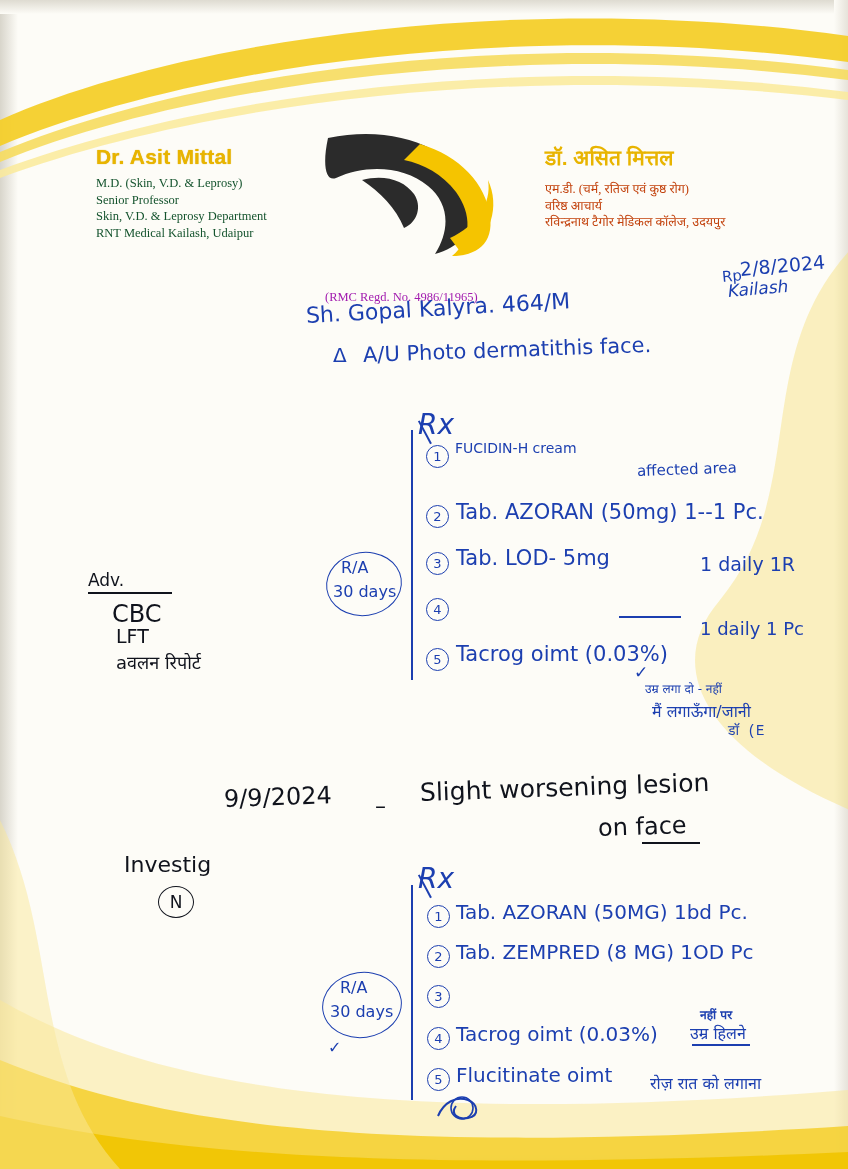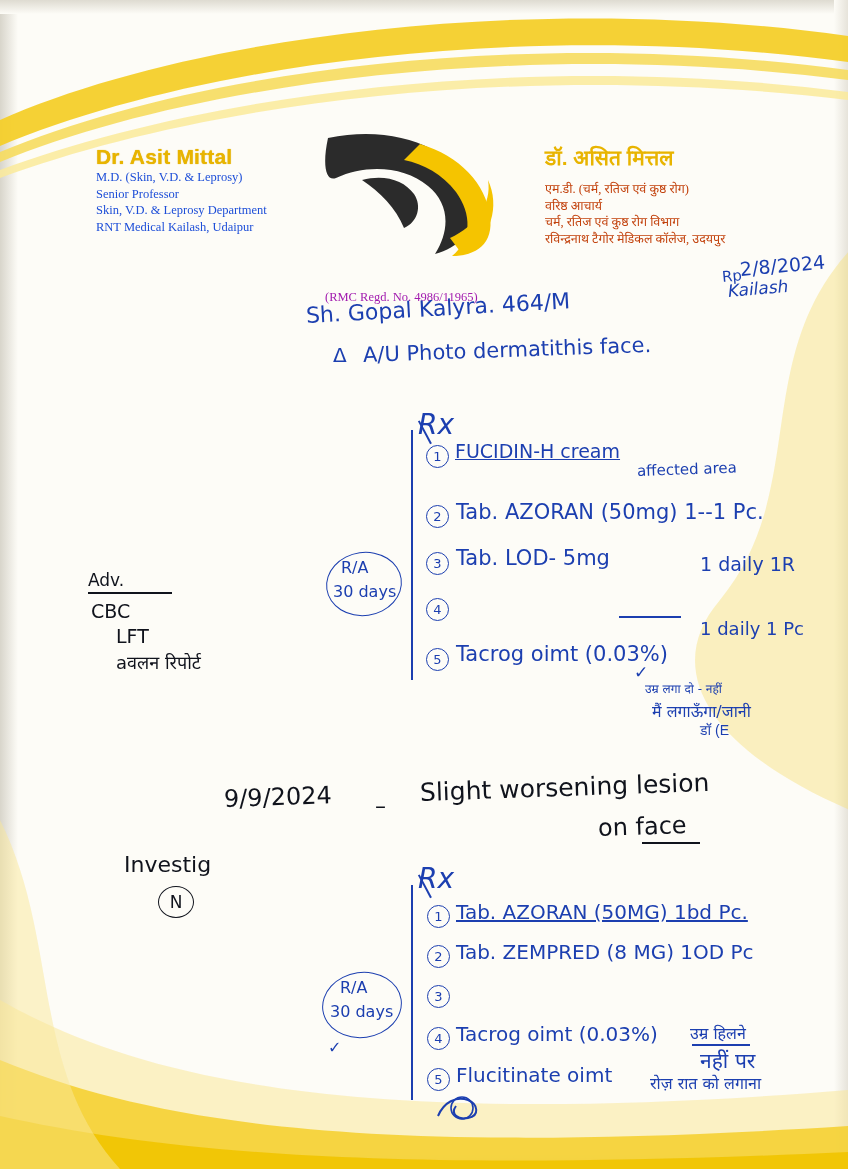--- a/index.html
+++ b/index.html
@@ -29,22 +29,22 @@
   .swoosh{position:absolute;pointer-events:none;}
 
   
   .header{position:absolute;left:0;top:125px;width:848px;height:160px;}
   .doc-name-en{
     position:absolute;left:96px;top:20px;
     font-family:"Liberation Sans", sans-serif;
     font-weight:bold;font-size:21px;color:#e8b400;letter-spacing:.2px;
     text-shadow:0 0 1px #d9a800;
   }
-  .cred-en{position:absolute;left:96px;top:44px;width:220px;
-    font-size:12.5px;line-height:16.5px;color:#1d4ed8;}
+  .cred-en{position:absolute;left:96px;top:50px;width:220px;
+    font-size:12.5px;line-height:16.5px;color:#14532d;}
   .doc-name-hi{
     position:absolute;left:545px;top:18px;
     font-family:"Liberation Sans", sans-serif;
     font-weight:bold;font-size:21px;color:#e8b400;
   }
   .cred-hi{position:absolute;left:545px;top:56px;width:260px;
     font-size:12.5px;line-height:16.5px;color:#c2410c;}
   .regd{
     position:absolute;left:325px;top:165px;
     font-size:12.5px;color:#a21caf;text-align:center;
@@ -121,21 +121,20 @@
       <div>M.D. (Skin, V.D. &amp; Leprosy)</div>
       <div>Senior Professor</div>
       <div>Skin, V.D. &amp; Leprosy Department</div>
       <div>RNT Medical Kailash, Udaipur</div>
     </div>
 
     <div class="doc-name-hi">डॉ. असित मित्तल</div>
     <div class="cred-hi">
       <div>एम.डी. (चर्म, रतिज एवं कुष्ठ रोग)</div>
       <div>वरिष्ठ आचार्य</div>
-      <div>चर्म, रतिज एवं कुष्ठ रोग विभाग</div>
       <div>रविन्द्रनाथ टैगोर मेडिकल कॉलेज, उदयपुर</div>
     </div>
 
     <div class="regd">(RMC Regd. No. 4986/11965)</div>
   </div>
 
   <div class="hw slant4" style="left:722px;top:268px;font-size:15px;">Rp</div>
   <div class="hw slant4" style="left:740px;top:258px;font-size:19px;">2/8/2024</div>
   <div class="hw slant4" style="left:728px;top:281px;font-size:17px;font-style:italic;">Kailash</div>
 
@@ -145,21 +144,21 @@
   <div class="hw slant2" style="left:363px;top:343px;font-size:21px;">A/U Photo dermatithis face.</div>
 
   <div class="hw" style="left:418px;top:408px;font-size:28px;font-style:italic;">Rx</div>
   <div class="uline" style="left:419px;top:420px;width:26px;transform:rotate(62deg);transform-origin:left center;"></div>
 
   <div class="vrule" style="left:411px;top:430px;height:250px;"></div>
 
   <div class="circ" style="left:426px;top:445px;width:21px;height:21px;font-size:13px;">
     <span>1</span>
   </div>
-  <div class="hw" style="left:455px;top:440px;font-size:19px;text-decoration:underline;">FUCIDIN-H cream</div>
+  <div class="hw" style="left:455px;top:440px;font-size:14px;">FUCIDIN-H cream</div>
   <div class="hw slant2" style="left:637px;top:462px;font-size:15px;">affected area</div>
 
   <div class="circ" style="left:426px;top:505px;width:21px;height:21px;font-size:13px;">
     <span>2</span>
   </div>
   <div class="hw" style="left:456px;top:500px;font-size:21px;">Tab. AZORAN (50mg)  1--1 Pc.</div>
 
   <div class="circ" style="left:426px;top:552px;width:21px;height:21px;font-size:13px;">
     <span>3</span>
   </div>
@@ -173,29 +172,29 @@
   <div class="hw" style="left:700px;top:618px;font-size:18px;">1 daily 1 Pc</div>
 
   <div class="circ" style="left:426px;top:648px;width:21px;height:21px;font-size:13px;">
     <span>5</span>
   </div>
   <div class="hw" style="left:456px;top:642px;font-size:21px;">Tacrog oimt (0.03%)</div>
   <div class="hw" style="left:634px;top:662px;font-size:17px;">✓</div>
 
   <div class="hw" style="left:645px;top:680px;font-size:12px;font-family:'DejaVu Sans',sans-serif;">उम्र लगा दो - नहीं</div>
   <div class="hw" style="left:652px;top:700px;font-size:16px;font-family:'DejaVu Sans',sans-serif;">मैं लगाऊँगा/जानी</div>
-  <div class="hw" style="left:700px;top:720px;font-size:14px;font-family:Liberation Sans, sans-serif;">डाॅ (E</div>
+  <div class="hw" style="left:728px;top:720px;font-size:14px;font-family:Liberation Mono, monospace;">डाॅ (E</div>
 
   <div class="ellipse" style="left:326px;top:552px;width:74px;height:62px;transform:rotate(-8deg);"></div>
   <div class="hw" style="left:341px;top:558px;font-size:16px;">R/A</div>
   <div class="hw" style="left:333px;top:582px;font-size:16px;">30 days</div>
 
   <div class="hw blk" style="left:88px;top:570px;font-size:17px;">Adv.</div>
   <div class="uline blk" style="left:88px;top:592px;width:84px;"></div>
-  <div class="hw blk" style="left:91px;top:600px;font-size:19px;">CBC</div>
+  <div class="hw blk" style="left:112px;top:600px;font-size:24px;">CBC</div>
   <div class="hw blk" style="left:116px;top:625px;font-size:19px;">LFT</div>
   <div class="hw blk" style="left:116px;top:650px;font-size:18px;font-family:'DejaVu Sans',sans-serif;">aवलन रिपोर्ट</div>
 
   <div class="hw blk slant2" style="left:224px;top:785px;font-size:24px;">9/9/2024</div>
   <div class="hw blk" style="left:375px;top:793px;font-size:22px;">–</div>
   <div class="hw blk slant2" style="left:420px;top:778px;font-size:25px;">Slight worsening lesion</div>
   <div class="hw blk slant2" style="left:598px;top:814px;font-size:24px;">on face</div>
   <div class="uline blk" style="left:642px;top:842px;width:58px;"></div>
 
   <div class="hw blk" style="left:124px;top:852px;font-size:22px;">Investig</div>
@@ -204,21 +203,21 @@
   </div>
 
   <div class="hw" style="left:418px;top:862px;font-size:28px;font-style:italic;">Rx</div>
   <div class="uline" style="left:419px;top:874px;width:26px;transform:rotate(62deg);transform-origin:left center;"></div>
 
   <div class="vrule" style="left:411px;top:885px;height:215px;"></div>
 
   <div class="circ" style="left:427px;top:905px;width:21px;height:21px;font-size:13px;">
     <span>1</span>
   </div>
-  <div class="hw" style="left:456px;top:900px;font-size:20px;text-decoration:underline;">Tab. AZORAN (50MG) 1bd Pc.</div>
+  <div class="hw" style="left:456px;top:900px;font-size:20px;">Tab. AZORAN (50MG) 1bd Pc.</div>
 
   <div class="circ" style="left:427px;top:945px;width:21px;height:21px;font-size:13px;">
     <span>2</span>
   </div>
   <div class="hw" style="left:456px;top:940px;font-size:20px;">Tab.  ZEMPRED (8 MG) 1OD Pc</div>
 
   <div class="circ" style="left:427px;top:985px;width:21px;height:21px;font-size:13px;">
     <span>3</span>
   </div>
 
@@ -226,21 +225,21 @@
     <span>4</span>
   </div>
   <div class="hw" style="left:456px;top:1022px;font-size:20px;">Tacrog oimt (0.03%)</div>
 
   <div class="circ" style="left:427px;top:1068px;width:21px;height:21px;font-size:13px;">
     <span>5</span>
   </div>
   <div class="hw" style="left:456px;top:1063px;font-size:20px;">Flucitinate oimt</div>
 
   <div class="hw" style="left:690px;top:1022px;font-size:16px;font-family:'DejaVu Sans',sans-serif;">उम्र हिलने</div>
-  <div class="hw" style="left:700px;top:1046px;font-size:21px;font-family:'DejaVu Sans',sans-serif;">नहीं पर</div>
+  <div class="hw" style="left:700px;top:1006px;font-size:12px;font-family:'DejaVu Sans',sans-serif;font-weight:bold;">नहीं पर</div>
   <div class="hw" style="left:650px;top:1072px;font-size:16px;font-family:'DejaVu Sans',sans-serif;">रोज़ रात को लगाना</div>
   <div class="uline" style="left:692px;top:1044px;width:58px;"></div>
 
   <div class="ellipse" style="left:322px;top:972px;width:78px;height:64px;transform:rotate(-8deg);"></div>
   <div class="hw" style="left:340px;top:978px;font-size:16px;">R/A</div>
   <div class="hw" style="left:330px;top:1002px;font-size:16px;">30 days</div>
   <div class="hw" style="left:328px;top:1038px;font-size:16px;">✓</div>
 
   <svg class="swoosh" style="left:434px;top:1092px;" width="60" height="32" viewBox="0 0 60 32">
     <path d="M4,24 C10,10 22,4 34,8 C44,12 46,24 34,26 C24,28 16,22 22,14" fill="none" stroke="#1c3fb0" stroke-width="2"></path>

